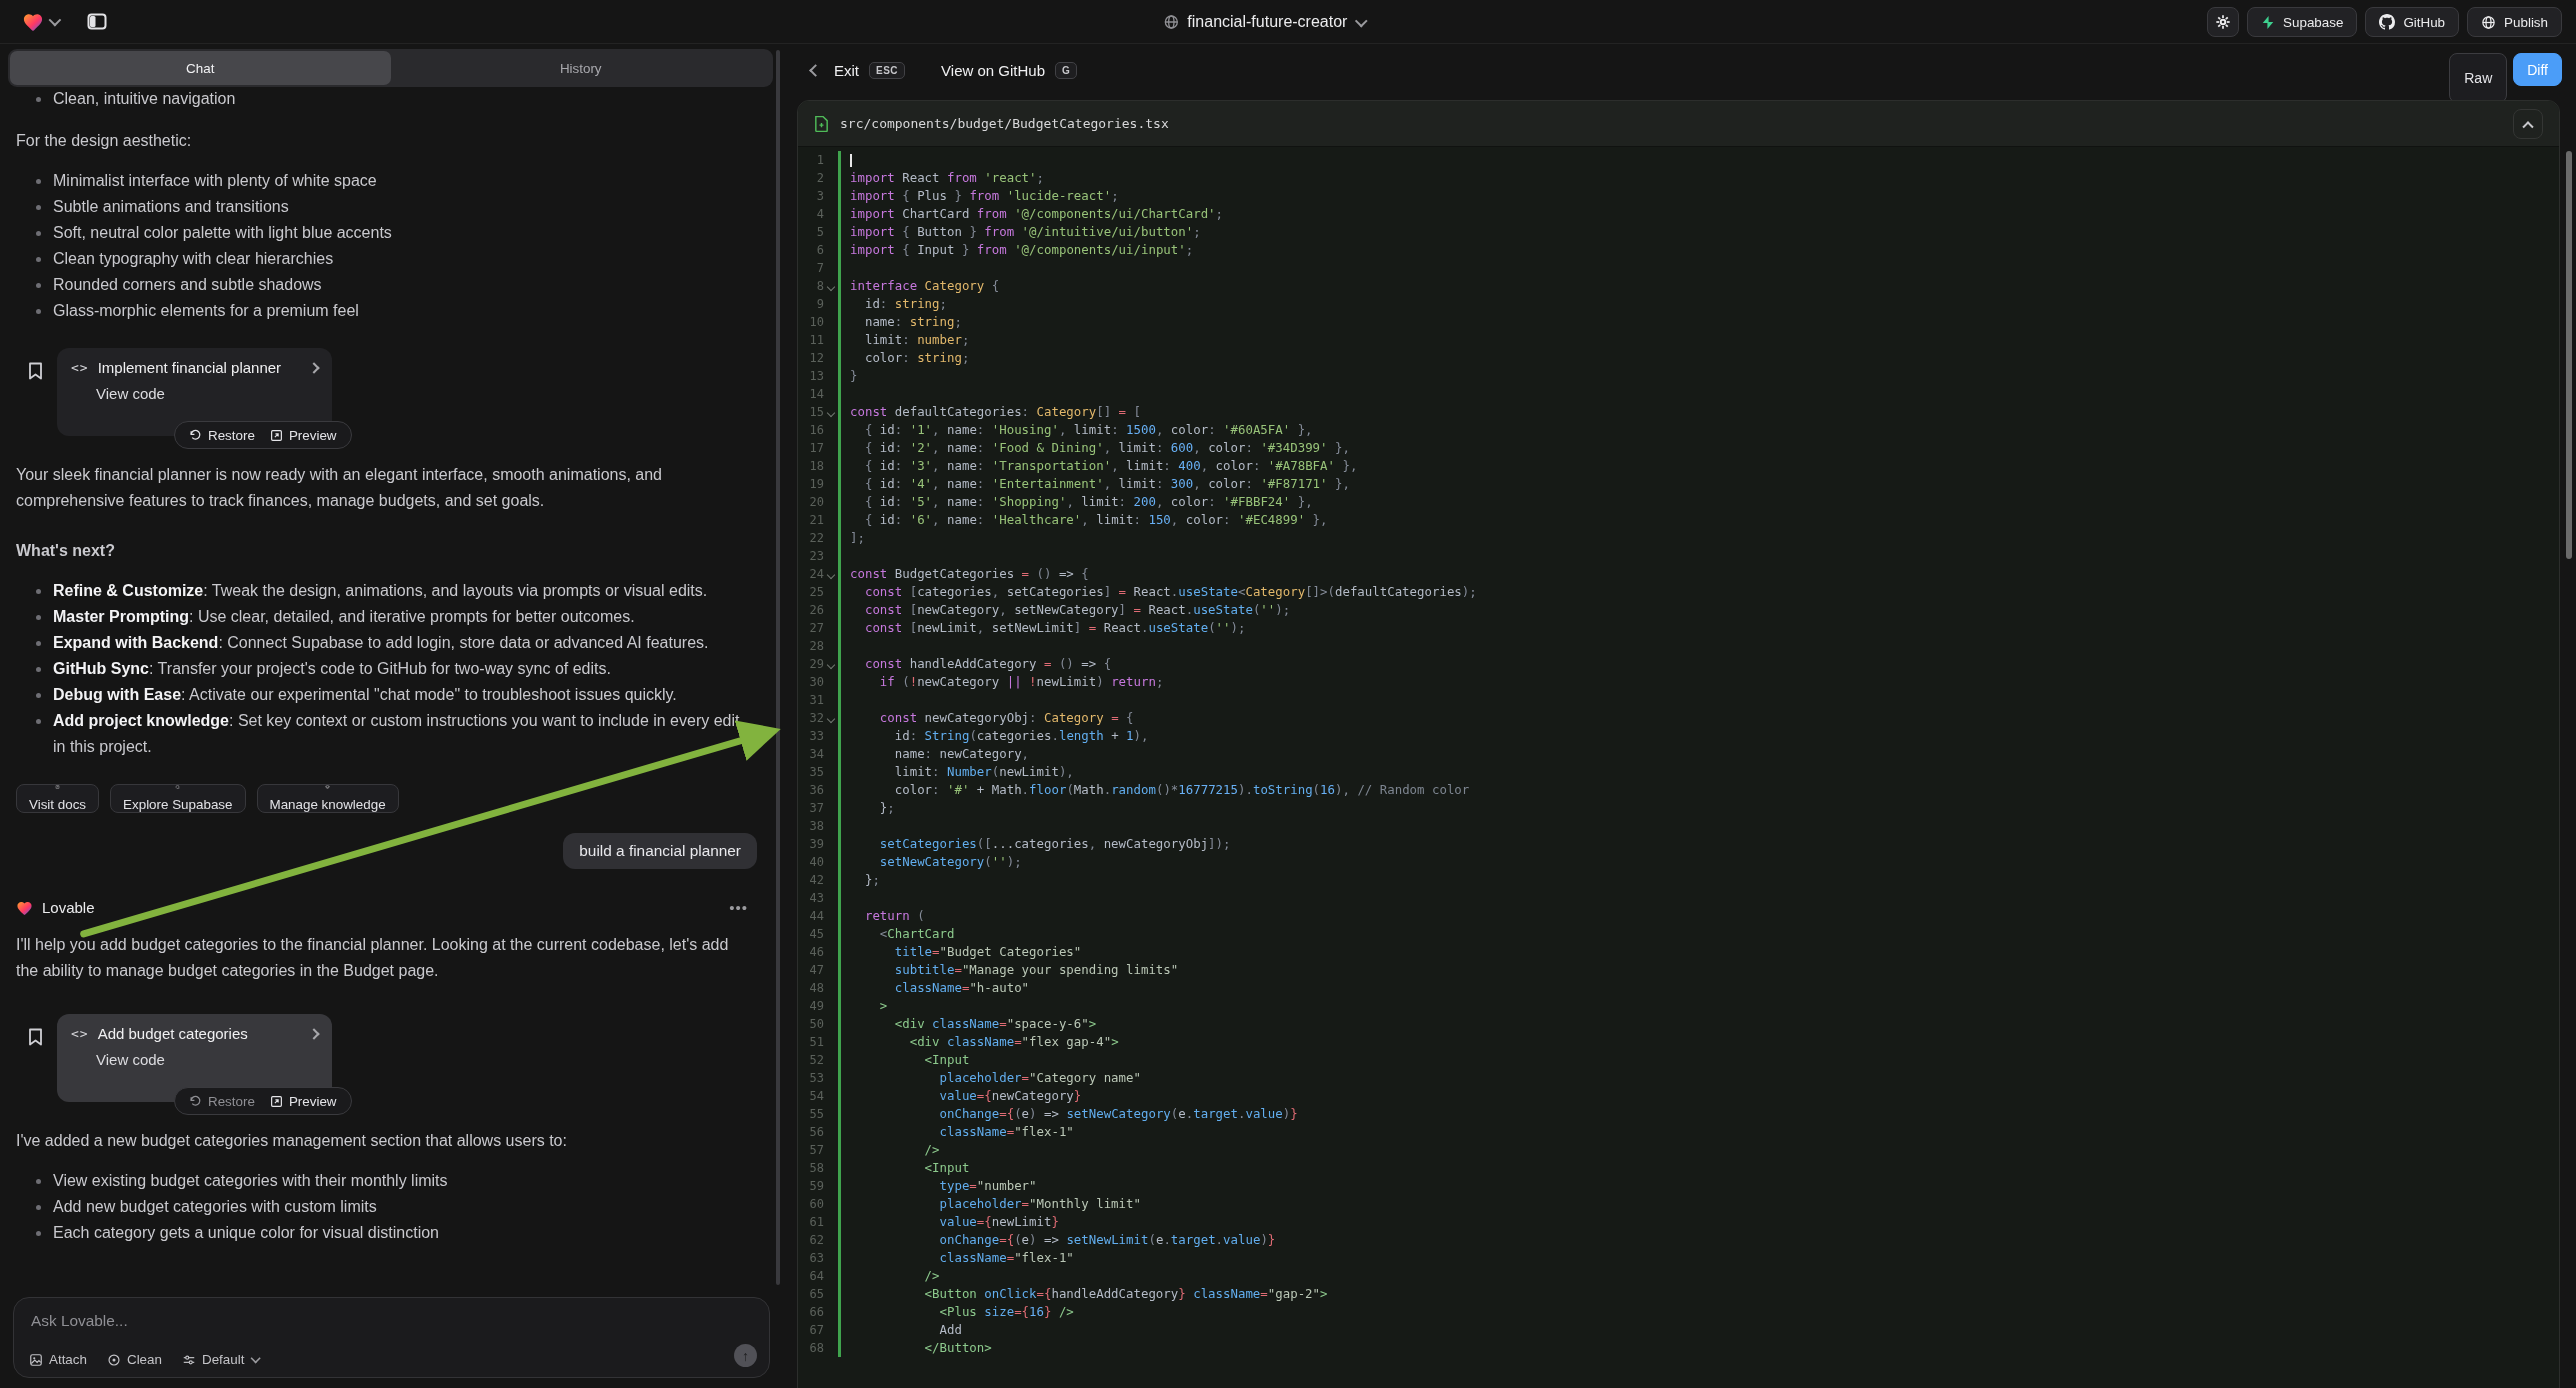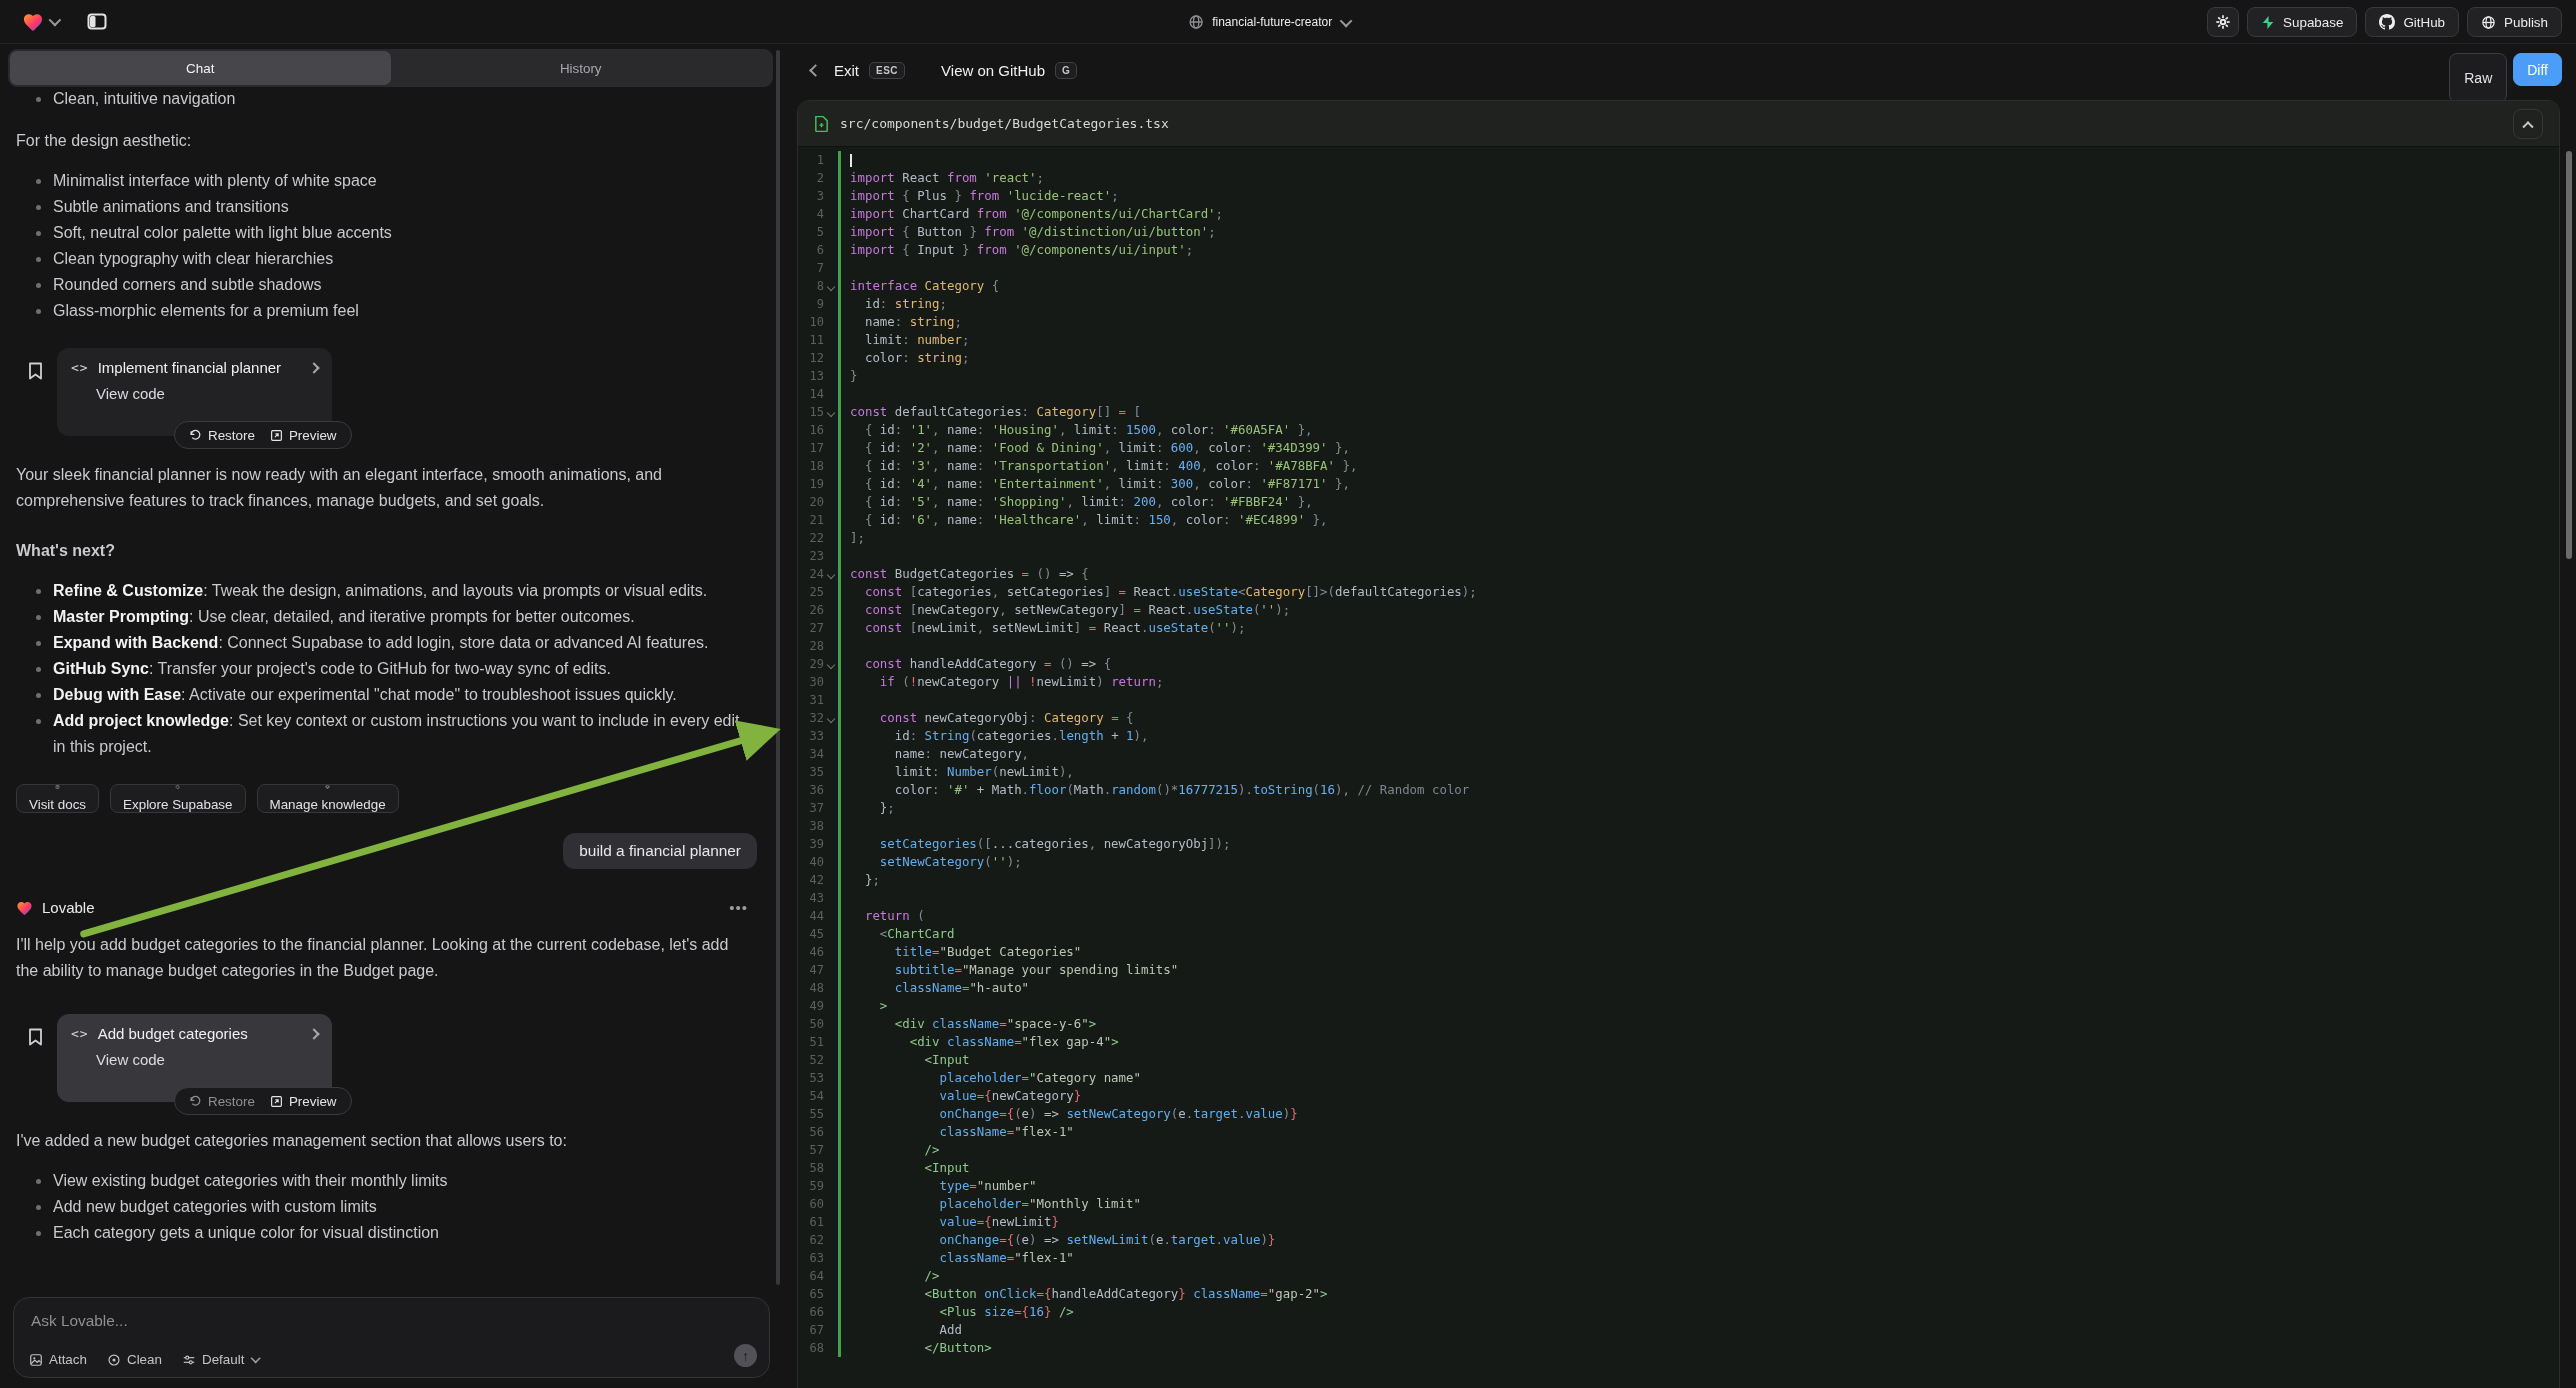--- a/index.html
+++ b/index.html
@@ -7,21 +7,21 @@
   body { font-family:"Liberation Sans", sans-serif; }
   .app { position:relative; width:2576px; height:1388px; background:#151515; overflow:hidden; color:#d2d2d6; }
 
   
   .topbar { position:absolute; left:0; top:0; width:2576px; height:44px; display:flex; align-items:center; border-bottom:1px solid #232323; background:#151515; z-index:5; }
   .tb-left { display:flex; align-items:center; gap:10px; padding-left:22px; }
   .logo-btn { display:flex; align-items:center; gap:5px; cursor:pointer; }
   .chev { width:9px; height:9px; border-right:2px solid #9a9a9e; border-bottom:2px solid #9a9a9e; transform:rotate(45deg) translateY(-2px); display:inline-block; }
   .panel-toggle { width:30px; height:30px; margin-left:14px; display:flex; align-items:center; justify-content:center; border-radius:6px; }
   .tb-center { position:absolute; left:50%; top:0; transform:translateX(-62%); height:44px; display:flex; align-items:center; gap:8px; }
-  .tb-title { font-size:12px; color:#ececee; }
+  .tb-title { font-size:16px; color:#ececee; }
   .tb-right { position:absolute; right:14px; top:7px; display:flex; gap:8px; }
   .tb-btn { height:30px; display:flex; align-items:center; gap:8px; padding:5px 13px; background:#222225; border:1px solid #39393d; border-radius:8px; color:#ececee; font-size:13.4px; cursor:pointer; }
   .tb-btn.icon-only { width:32px; padding:0; justify-content:center; }
 
   
   .left-panel { position:absolute; left:0; top:44px; width:787px; height:1344px; }
   .tabs { position:absolute; left:8px; top:5px; width:765px; height:38px; background:#2a2a2d; border-radius:9px; display:flex; padding:2px; }
   .tab { flex:1; display:flex; align-items:center; justify-content:center; font-size:13.4px; color:#a8a8ad; border-radius:7px; cursor:pointer; }
   .tab.active { background:#47474b; color:#f2f2f4; }
 
@@ -410,21 +410,21 @@
           <div class="code-line">
             <span class="ln">4</span>
             <span class="fold"></span>
             <span class="abar"></span>
             <span class="ctext"><span class="tk-k">import</span><span class="tk-w"> ChartCard </span><span class="tk-k">from</span><span class="tk-s"> '@/components/ui/ChartCard'</span><span class="tk-p">;</span></span>
           </div>
           <div class="code-line">
             <span class="ln">5</span>
             <span class="fold"></span>
             <span class="abar"></span>
-            <span class="ctext"><span class="tk-k">import</span><span class="tk-p"> { </span><span class="tk-w">Button</span><span class="tk-p"> } </span><span class="tk-k">from</span><span class="tk-s"> '@/distinction/ui/button'</span><span class="tk-p">;</span></span>
+            <span class="ctext"><span class="tk-k">import</span><span class="tk-p"> { </span><span class="tk-w">Button</span><span class="tk-p"> } </span><span class="tk-k">from</span><span class="tk-s"> '@/intuitive/ui/button'</span><span class="tk-p">;</span></span>
           </div>
           <div class="code-line">
             <span class="ln">6</span>
             <span class="fold"></span>
             <span class="abar"></span>
             <span class="ctext"><span class="tk-k">import</span><span class="tk-p"> { </span><span class="tk-w">Input</span><span class="tk-p"> } </span><span class="tk-k">from</span><span class="tk-s"> '@/components/ui/input'</span><span class="tk-p">;</span></span>
           </div>
           <div class="code-line">
             <span class="ln">7</span>
             <span class="fold"></span>

